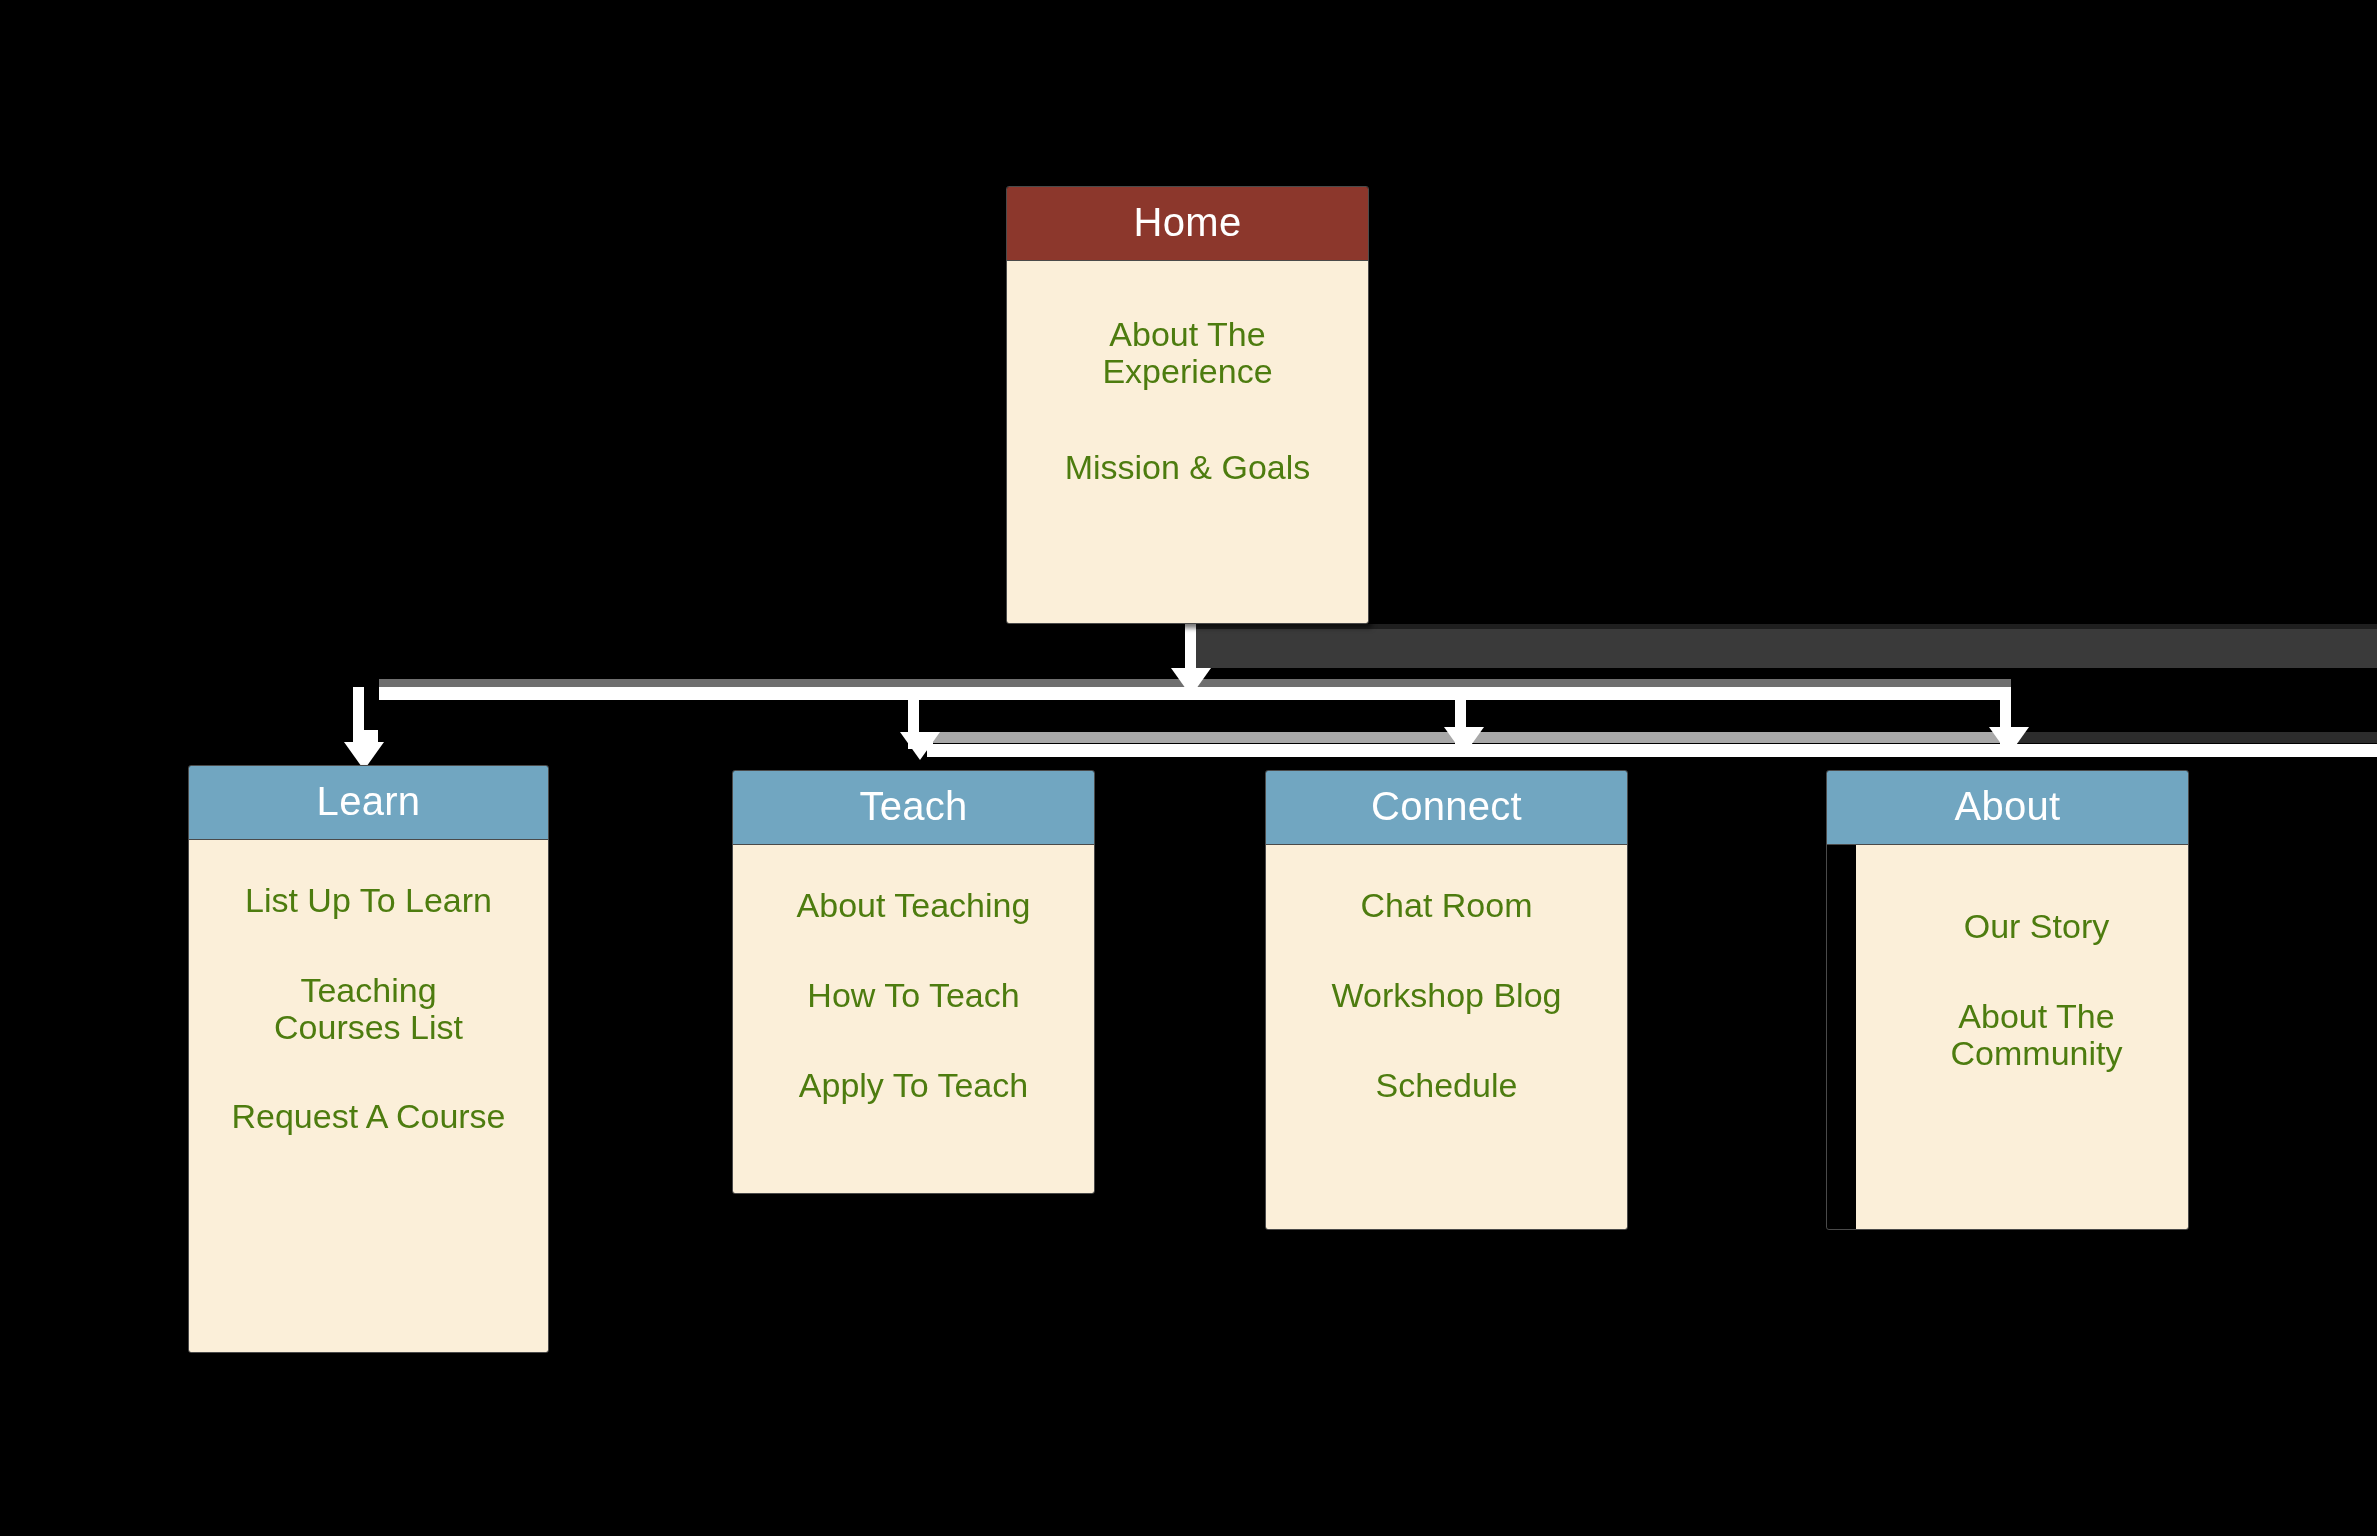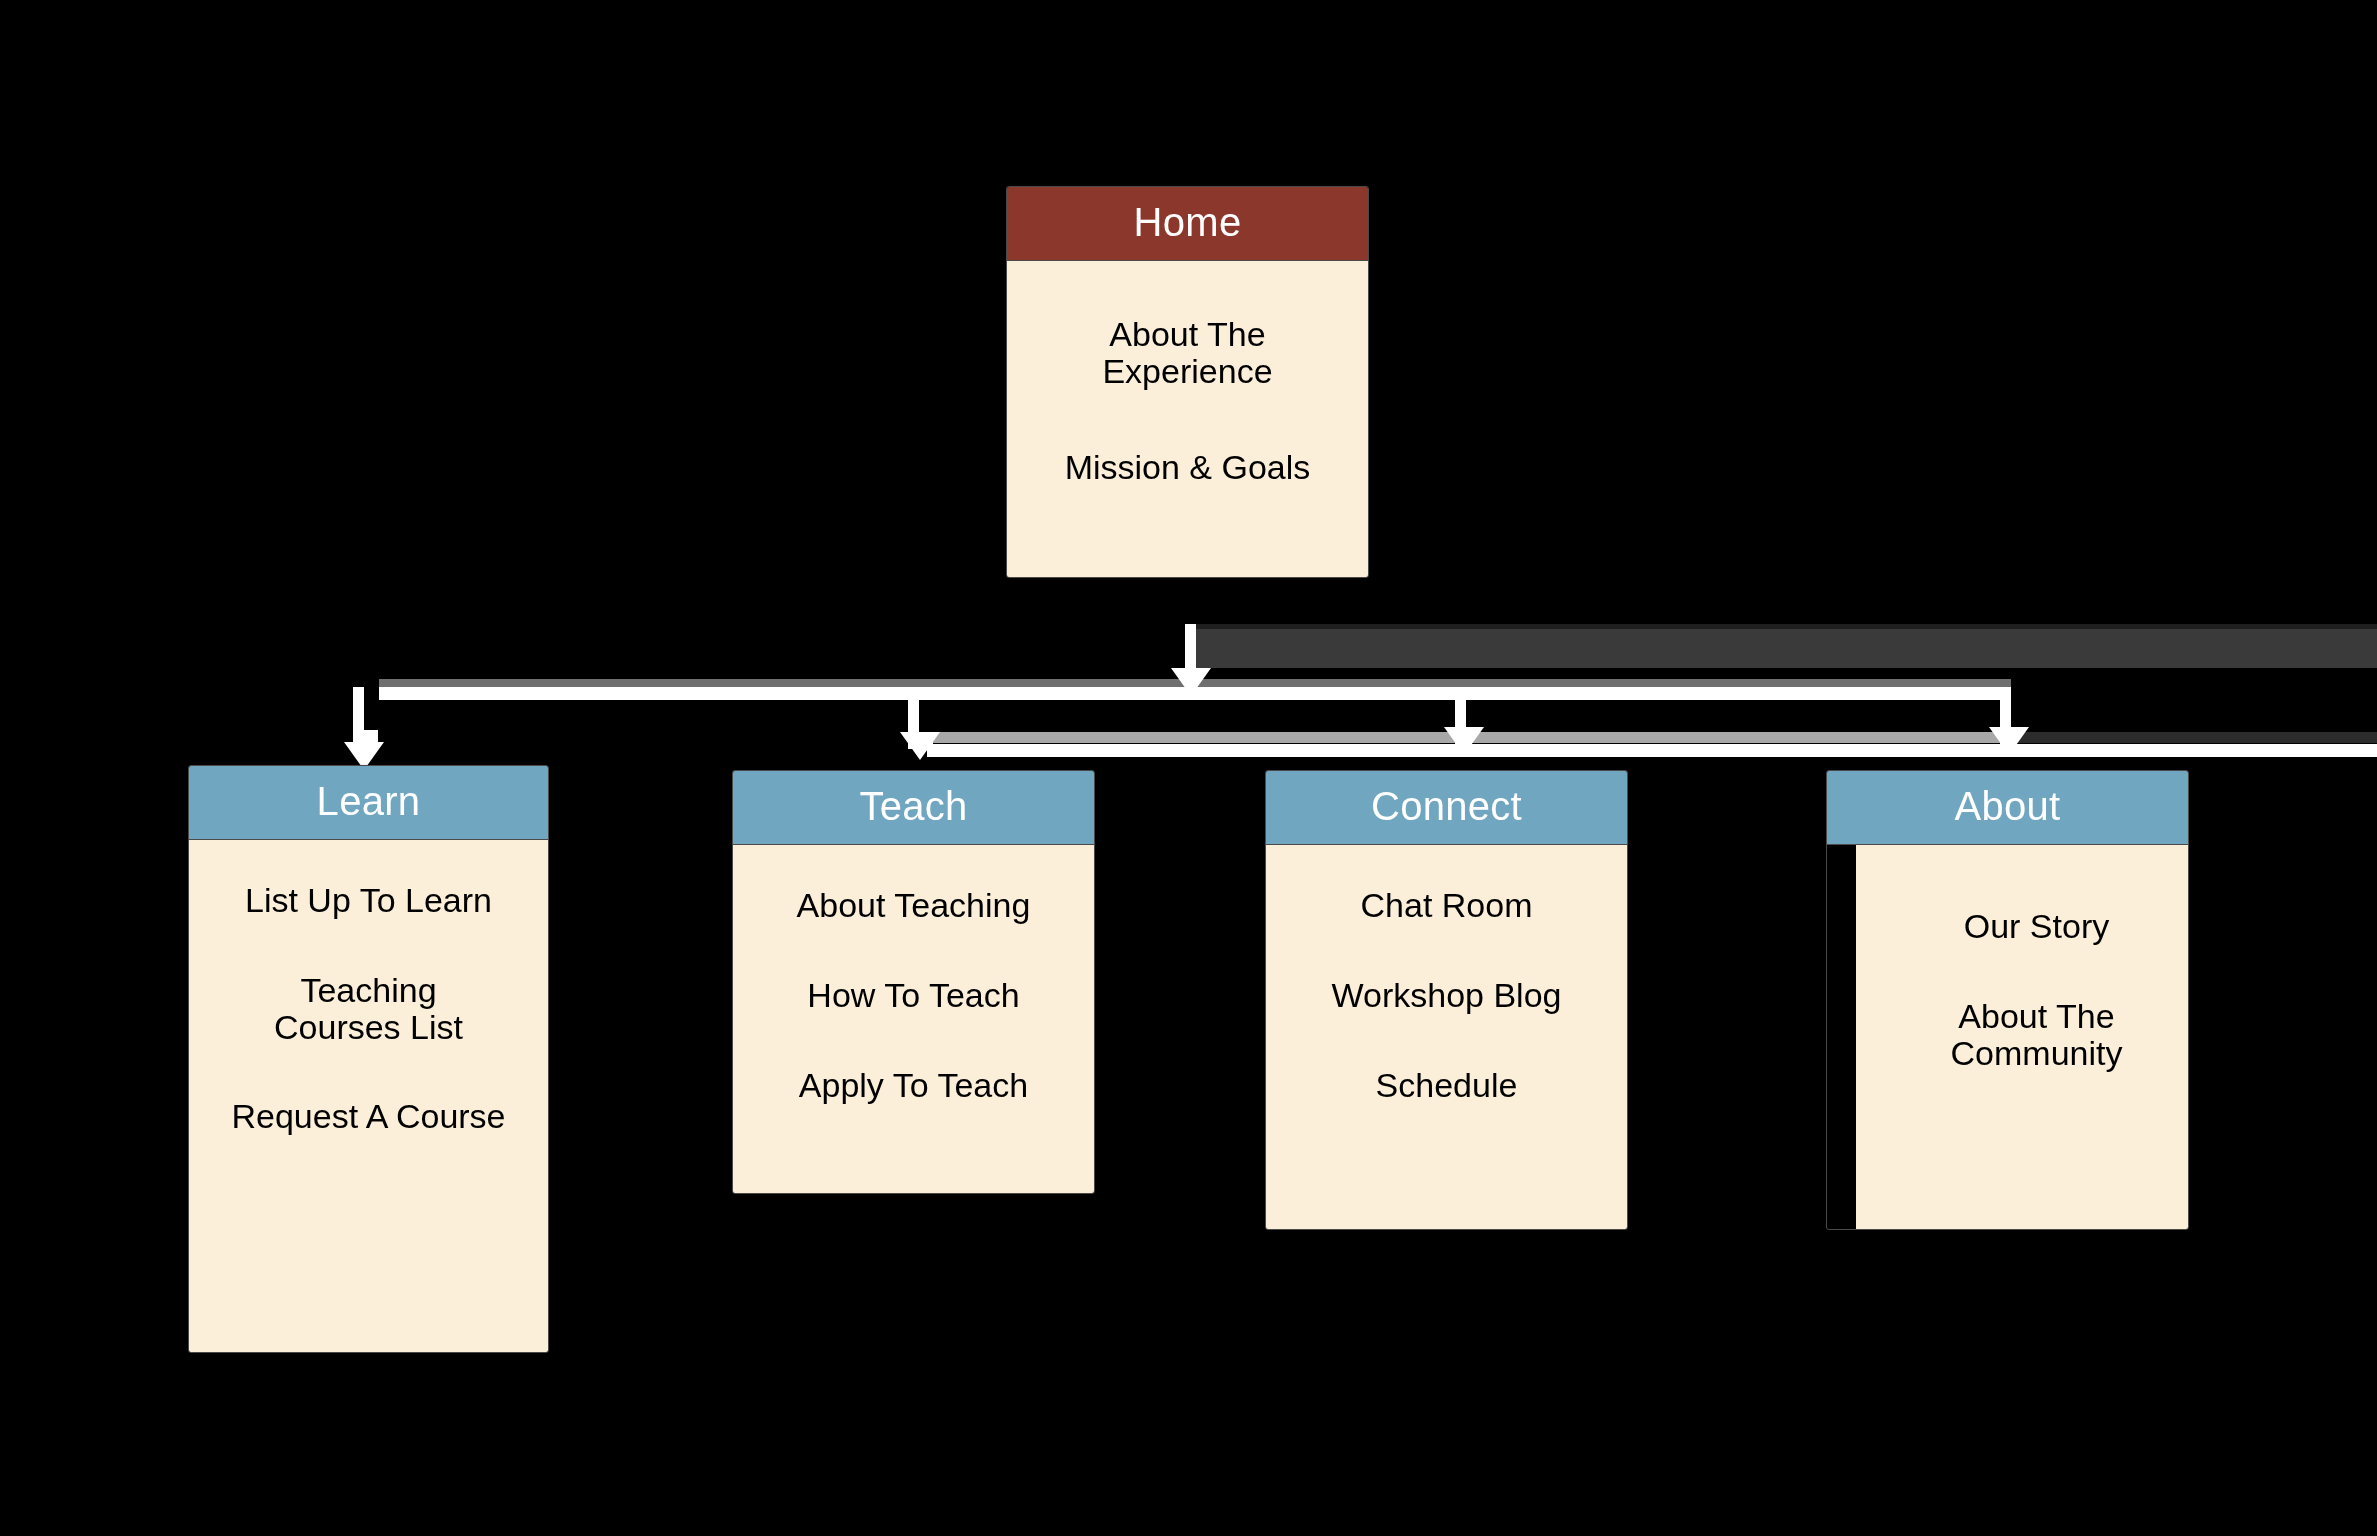--- a/index.html
+++ b/index.html
@@ -48,21 +48,21 @@
     background: #fbefd9;
     display: flex;
     flex-direction: column;
     align-items: center;
     justify-content: flex-start;
     padding-top: 42px;
   }
   .node-body.root-body { padding-top: 55px; }
 
   .leaf {
-    color: #000000;
+    color: #4d7c0f;
     font-size: 34px;
     line-height: 1.08;
     text-align: center;
     margin-bottom: 53px;
     padding: 0 9.5px;
     max-width: 96%;
   }
   .leaf:last-child { margin-bottom: 0; }
 
   
@@ -93,21 +93,21 @@
 <body>
 
 <div id="canvas">
 
   <div class="band" style="left:1195px; top:628px; width:1183px; height:40px; background:#3a3a3a;"></div>
   <div class="band" style="left:1195px; top:624px; width:1183px; height:4.8px; background:#1f1f1f;"></div>
 
   <div class="conn conn-h" style="left:2007px; top:744px; width:371px; height:13.3px;"></div>
   <div class="band" style="left:2007px; top:732px; width:371px; height:11.4px; background:#2c2c2c;"></div>
 
-  <div class="node" style="left:1006px; top:186px; width:363px; height:392px;">
+  <div class="node" style="left:1006px; top:186px; width:363px; height:438px;">
     <div class="node-header root">Home</div>
     <div class="node-body root-body" style="height:367px;">
       <div class="leaf" style="max-width:219px; margin-bottom:59px;">About The Experience</div>
       <div class="leaf">Mission &amp; Goals</div>
     </div>
   </div>
 
   <div class="conn conn-v" style="left:1185px; top:624px; width:11.4px; height:57px;"></div>
   <div class="arrow-down" style="left:1171px; top:668px;"></div>
 

